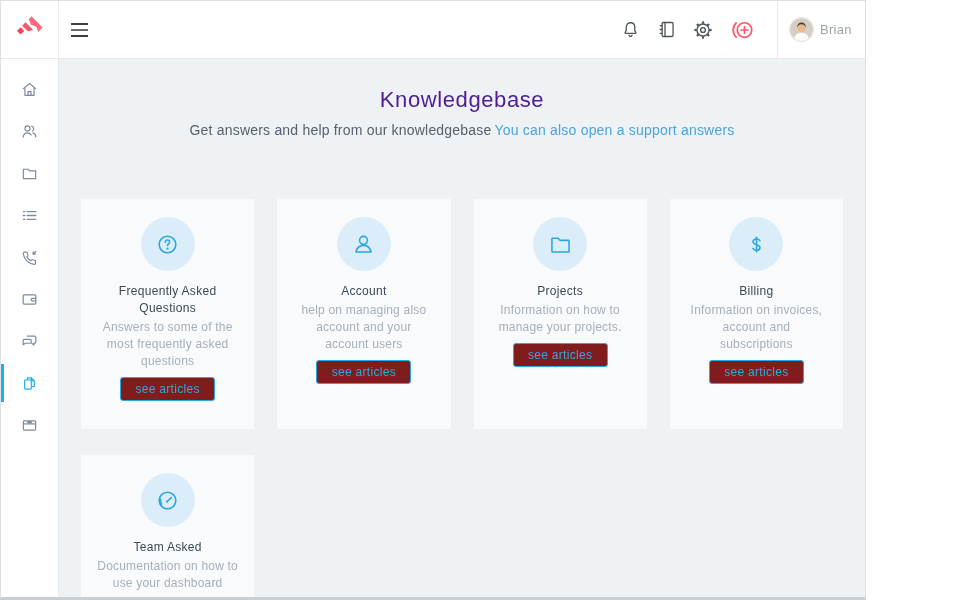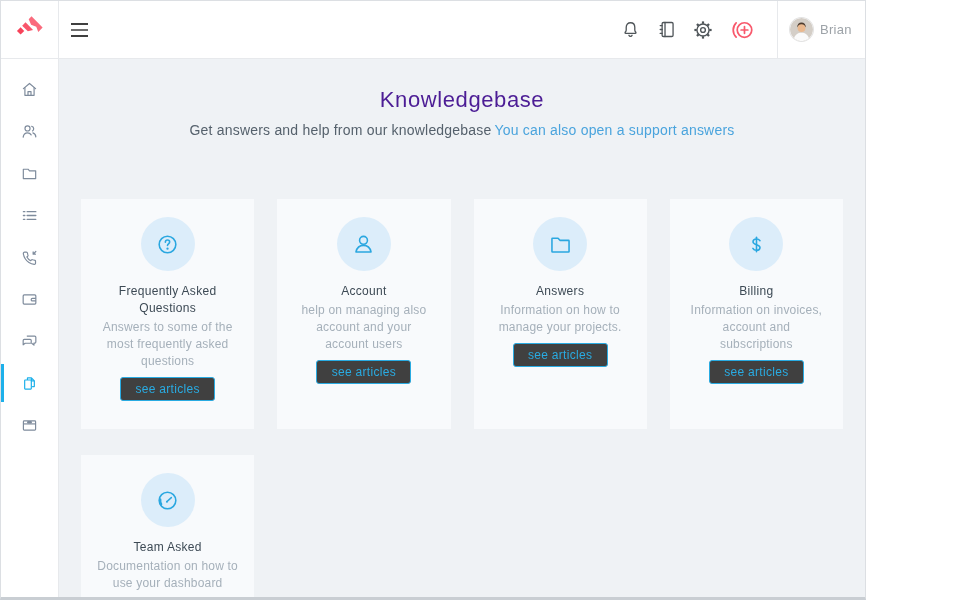--- a/index.html
+++ b/index.html
@@ -113,21 +113,21 @@
     margin:12px auto 2px; font-size:12px; font-weight:400;
     color:#3d4a55; letter-spacing:.3px; line-height:17px; max-width:170px;
   }
   .card-desc{
     font-size:12px; color:#a5b0ba; letter-spacing:.2px;
     line-height:17px; max-width:172px; margin:2px auto 0;
   }
   .see-articles{
     margin-top:7px; display:inline-block;
     min-width:95px; padding:4px 14px;
-    background:#404040; border:1px solid #29abe2; border-radius:3px;
+    background:#7f1d1d; border:1px solid #29abe2; border-radius:3px;
     color:#29abe2; font-size:12px; letter-spacing:.3px;
     cursor:pointer; font-family:inherit;
   }
 </style>
 </head>
 <body>
 
 <div class="screen">
 
   <header>
@@ -295,21 +295,21 @@
           <p class="card-desc">help on managing also account and your account users</p>
           <button class="see-articles">see articles</button>
         </section>
 
         <section class="card">
           <div class="card-circle">
             <svg width="27" height="27" viewBox="0 0 24 24" fill="none" stroke="currentColor" stroke-width="1.4" stroke-linejoin="round">
               <path d="M4.4 18.2V6.9c0-.3.2-.5.5-.5h4.9l1.7 1.9h7.6c.3 0 .5.2.5.5v9.4c0 .3-.2.5-.5.5H4.9a.5.5 0 01-.5-.5z"></path>
             </svg>
           </div>
-          <h2 class="card-title">Answers</h2>
+          <h2 class="card-title">Projects</h2>
           <p class="card-desc">Information on how to manage your projects.</p>
           <button class="see-articles">see articles</button>
         </section>
 
         <section class="card">
           <div class="card-circle">
             <svg width="27" height="27" viewBox="0 0 24 24" fill="none" stroke="currentColor" stroke-width="1.4" stroke-linecap="round">
               <path d="M12 5.6v12.8"></path>
               <path d="M15.1 8.6c-.7-1-1.8-1.5-3.1-1.5-1.7 0-3.1 1-3.1 2.5 0 3.2 6.2 1.9 6.2 5 0 1.5-1.4 2.5-3.1 2.5-1.3 0-2.6-.6-3.2-1.7"></path>
             </svg>

